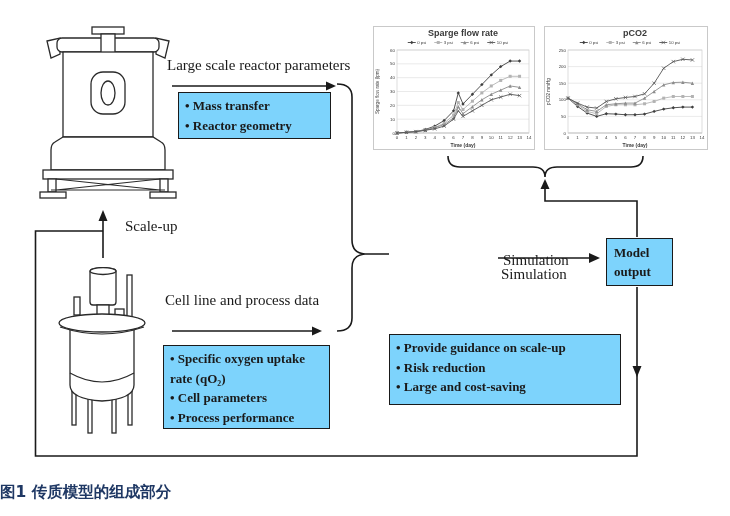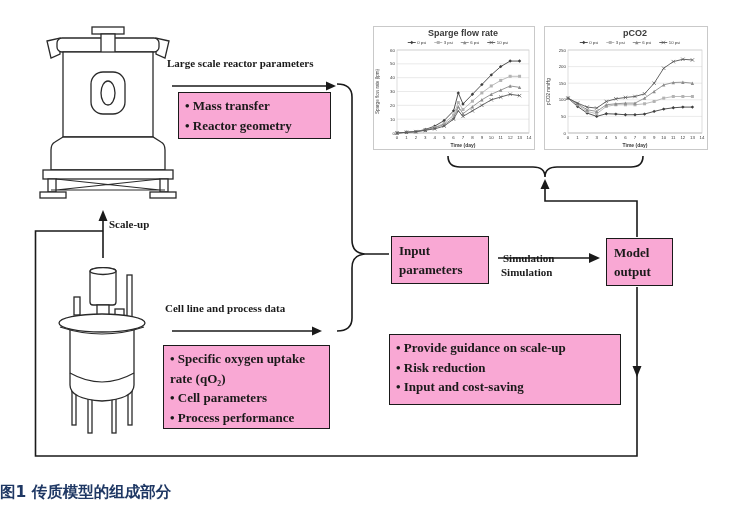--- a/index.html
+++ b/index.html
@@ -1,20 +1,20 @@
 <!DOCTYPE html>
 <html><head>
 <meta charset="utf-8">
 <style>
   html,body{margin:0;padding:0;background:#ffffff;}
   #canvas{position:relative;width:730px;height:516px;background:#ffffff;overflow:hidden;
           font-family:"Liberation Serif",serif;color:#1a1a1a;}
   .abs{position:absolute;}
-  .hdr{font-weight:bold;font-size:11px;white-space:nowrap;}
-  .bbox{border:1.6px solid #1a1a1a;background:#f9a8d4;box-sizing:border-box;font-weight:bold;font-size:13px;}
+  .hdr{font-weight:normal;font-size:15px;white-space:nowrap;}
+  .bbox{border:1.6px solid #1a1a1a;background:#7dd3fc;box-sizing:border-box;font-weight:bold;font-size:13px;}
   .bbox ul{list-style:none;margin:0;padding:3px 6px;}
   .bbox li{line-height:19.5px;}
   .bbox li::before{content:"\2022\00a0";}
   .plain{font-weight:bold;font-size:13px;padding:4px 7px;line-height:19px;box-sizing:border-box;}
   #caption{left:0;top:482px;width:730px;text-align:left;font-weight:bold;font-size:15.5px;
            font-family:"DejaVu Sans",sans-serif;}
   svg{display:block;}
   .connector{stroke:#1a1a1a;stroke-width:1.6;fill:none;}
   .ahead{fill:#1a1a1a;stroke:none;}
   .draw{stroke:#2a2a2a;stroke-width:1.3;fill:#ffffff;}
@@ -78,49 +78,48 @@
     <rect class="draw" x="75" y="8" width="5" height="44"></rect>
     <rect class="draw" x="38" y="2" width="26" height="36" rx="3"></rect>
     <ellipse class="draw" cx="51" cy="4" rx="13" ry="3.5"></ellipse>
     <rect class="draw" x="45" y="38" width="12" height="14"></rect>
     <rect class="draw" x="63" y="42" width="9" height="9"></rect>
     <ellipse class="draw" cx="50" cy="56" rx="43" ry="9"></ellipse>
     <path class="drawline" d="M8,60 Q50,74 92,60"></path>
   </svg>
 
   <div class="abs hdr" style="left:167px;top:57px">Large scale reactor parameters</div>
-  <div class="abs hdr" style="left:165px;top:302px">Cell line and process data</div>
-  <div class="abs hdr" style="left:109px;top:218px">Scale-up</div>
+  <div class="abs hdr" style="left:165px;top:292px">Cell line and process data</div>
+  <div class="abs hdr" style="left:125px;top:218px">Scale-up</div>
   <div class="abs hdr" style="left:503px;top:252px">Simulation</div>
   <div class="abs hdr" style="left:501px;top:266px">Simulation</div>
 
   <div class="abs bbox" style="left:178px;top:92px;width:153px;height:47px">
     <ul>
       <li>Mass transfer</li>
       <li>Reactor geometry</li>
     </ul>
   </div>
 
   <div class="abs bbox" style="left:163px;top:345px;width:167px;height:84px">
     <ul>
       <li>Specific oxygen uptake rate (qO₂)</li>
       <li>Cell parameters</li>
       <li>Process performance</li>
     </ul>
   </div>
 
-  <div class="abs bbox plain" style="left:391px;top:236px;width:98px;height:48px">Input parameters</div>
 
   <div class="abs bbox plain" style="left:606px;top:238px;width:67px;height:48px">Model output</div>
 
   <div class="abs bbox" style="left:389px;top:334px;width:232px;height:71px">
     <ul>
       <li>Provide guidance on scale-up</li>
       <li>Risk reduction</li>
-      <li>Input and cost-saving</li>
+      <li>Large and cost-saving</li>
     </ul>
   </div>
 
   <svg class="abs" style="left:373px;top:26px" width="162" height="124">
       <rect x="0.5" y="0.5" width="161" height="123" fill="#ffffff" stroke="#c9c9c9" stroke-width="1"></rect>
       <line x1="24" x2="156" y1="107" y2="107" stroke="#9a9a9a" stroke-width="0.6"></line>
       <text x="22" y="108.6" font-size="4.4" text-anchor="end" fill="#3a3a3a" font-family="&quot;Liberation Sans&quot;,sans-serif" font-weight="normal">0</text>
       <line x1="24" x2="156" y1="93.16666666666667" y2="93.16666666666667" stroke="#dcdcdc" stroke-width="0.6"></line>
       <text x="22" y="94.76666666666667" font-size="4.4" text-anchor="end" fill="#3a3a3a" font-family="&quot;Liberation Sans&quot;,sans-serif" font-weight="normal">10</text>
       <line x1="24" x2="156" y1="79.33333333333334" y2="79.33333333333334" stroke="#dcdcdc" stroke-width="0.6"></line>

